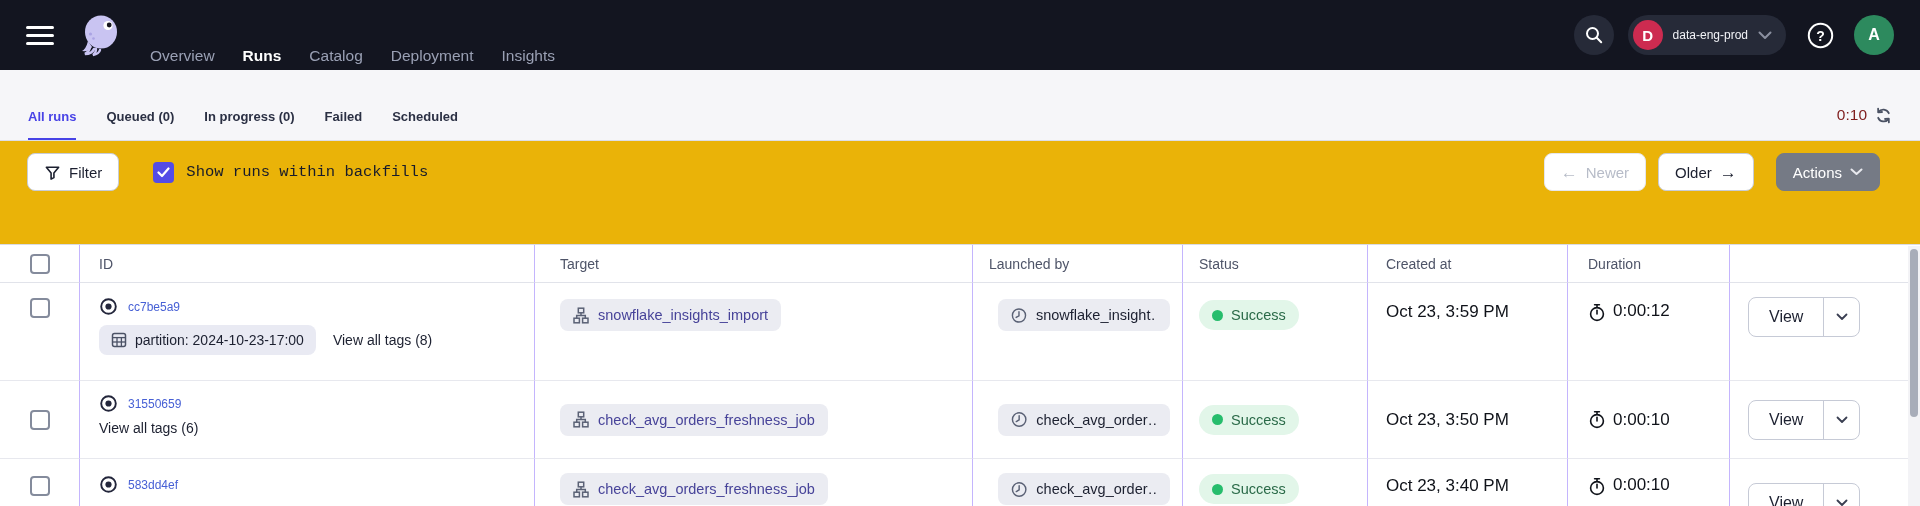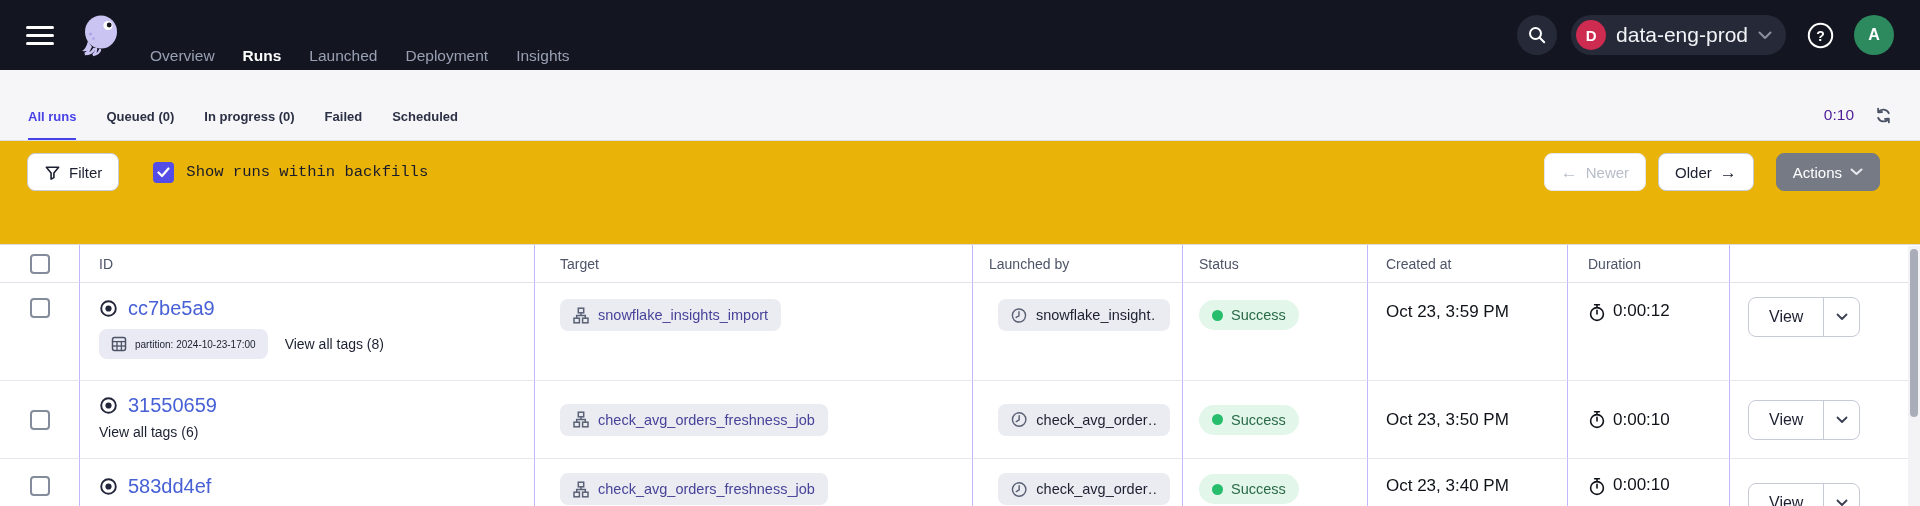--- a/index.html
+++ b/index.html
@@ -14,35 +14,35 @@
   .navlinks { display:flex; align-items:center; gap:28px; margin-left:28px; }
   .navlink { font-size:15.5px; color:#9aa0b4; cursor:pointer;margin-top:41px; }
   .navlink.active { color:#ffffff; font-weight:700; }
   .nav-right { margin-left:auto; display:flex; align-items:center; gap:14px; }
   .icon-circle { width:40px; height:40px; border-radius:50%; background:#262a38;
     display:flex; align-items:center; justify-content:center; cursor:pointer; }
   .ws-pill { height:40px; background:#262a38; border-radius:20px; display:flex;
     align-items:center; gap:10px; padding:0 14px 0 5px; cursor:pointer; }
   .ws-badge { width:30px; height:30px; border-radius:50%; background:#cd2b50; color:#fff;
     font-size:15px; font-weight:700; display:flex; align-items:center; justify-content:center; }
-  .ws-name { color:#f2f3f7; font-size:21px; }
+  .ws-name { color:#f2f3f7; font-size:12px; }
   .help-circle { width:40px; height:40px; display:flex; align-items:center; justify-content:center; cursor:pointer; }
   .avatar { width:40px; height:40px; border-radius:50%; background:#2d8a5e; color:#fff;
     font-size:16px; font-weight:700; display:flex; align-items:center; justify-content:center; cursor:pointer; }
 
   
   .tabbar { height:71px; background:#f6f6f9; border-bottom:1px solid #dcdee6;
     display:flex; align-items:flex-end; padding:0 28px; }
   .tabs { display:flex; gap:30px; }
   .tab { font-size:13px; font-weight:700; color:#2b3044; padding-bottom:16px;
     position:relative; cursor:pointer; }
   .tab.active { color:#4843e6; }
   .tab.active::after { content:""; position:absolute; left:0; right:0; bottom:0; height:2px; background:#4843e6; }
-  .timer { margin-left:auto; display:flex; align-items:center; gap:21px; padding-bottom:16px;
-    color:#4c1d95; font-size:15.5px;text-align:center; }
+  .timer { margin-left:auto; display:flex; align-items:center; gap:8px; padding-bottom:16px;
+    color:#7f1d1d; font-size:15.5px;text-align:center; }
 
   
   .toolbar { height:103px; background:#eab308; display:flex; align-items:flex-start;
     padding:12px 40px 0 27px; }
   .btn { height:38px; display:inline-flex; align-items:center; gap:8px; background:#fff;
     border:1px solid #c8ccd6; border-radius:8px; padding:0 16px; font-size:15px;
     color:#1c2030; cursor:pointer; }
   .backfill { display:flex; align-items:center; gap:12px; margin-left:34px; height:38px;font-family:Liberation Mono, monospace; }
   .cb-checked { width:21px; height:21px; border-radius:4px; background:#544ce6;
     display:flex; align-items:center; justify-content:center; cursor:pointer; }
@@ -62,24 +62,24 @@
   .thead .cb-cell { justify-content:center; padding-left:0; }
   .cb { width:20px; height:20px; border:2px solid #848b9c; border-radius:4px; background:#fff; cursor:pointer; }
   .cb-cell { display:flex; justify-content:center; }
   .row1 { height:98px; }
   .row2 { height:78px; }
   .row3 { height:90px; }
   .row1 .cb-cell { padding-top:15px; }
   .row2 .cb-cell, .row3 .cb-cell { align-items:center; }
   .idcell { padding:14px 12px 0 19px; }
   .idline { display:flex; align-items:center; gap:10px; }
-  .runlink { font-size:20px; color:#4760d5; text-decoration:none; cursor:pointer; }
+  .runlink { font-size:12px; color:#4760d5; text-decoration:none; cursor:pointer; }
   .idline2 { margin-top:9px; display:flex; align-items:center; gap:17px; }
   .tagpill { height:30px; background:#e9eaf3; border-radius:8px; display:inline-flex;
-    align-items:center; gap:8px; padding:0 12px; font-size:10px; color:#1c2030; }
+    align-items:center; gap:8px; padding:0 12px; font-size:14px; color:#1c2030; }
   .viewtags { font-size:14px; color:#1c2030; cursor:pointer; }
   .row2 .idcell { padding-top:13px; }
   .row3 .idcell { padding-top:16px; }
   .pillcell { padding:16px 12px 0 25px; }
   .row2 .pillcell, .row3 .pillcell { display:flex; align-items:center; padding-top:0; }
   .graypill { height:32px; background:#ebecf2; border-radius:8px; display:inline-flex;
     align-items:center; gap:9px; padding:0 13px; font-size:14.5px; max-width:100%; cursor:pointer; }
   .graypill .ptxt { white-space:nowrap; overflow:hidden; }
   .target-txt { color:#474399; }
   .launch-txt { color:#1c2030; }
@@ -124,21 +124,21 @@
     <path d="M12 34 q-1 5 -5 7 q7 0 9 -5" fill="none" stroke="#c9c4f2" stroke-width="2.6" stroke-linecap="round"></path>
     <path d="M18 36 q0 4 -3 6 q6 -1 7 -5" fill="none" stroke="#c9c4f2" stroke-width="2.4" stroke-linecap="round"></path>
     <circle cx="30" cy="12.5" r="4.6" fill="#ffffff"></circle>
     <circle cx="31.2" cy="12" r="2.4" fill="#15151f"></circle>
     <circle cx="12.5" cy="21" r="1.6" fill="#aba4e4"></circle>
     <circle cx="15.5" cy="25.5" r="1.3" fill="#aba4e4"></circle>
   </svg>
   <div class="navlinks">
     <span class="navlink">Overview</span>
     <span class="navlink active">Runs</span>
-    <span class="navlink">Launched</span>
+    <span class="navlink">Catalog</span>
     <span class="navlink">Deployment</span>
     <span class="navlink">Insights</span>
   </div>
   <div class="nav-right">
     <div class="icon-circle">
       <svg width="20" height="20" viewBox="0 0 20 20">
         <circle cx="8.5" cy="8.5" r="5.5" fill="none" stroke="#fff" stroke-width="2"></circle>
         <line x1="12.8" y1="12.8" x2="17.2" y2="17.2" stroke="#fff" stroke-width="2" stroke-linecap="round"></line>
       </svg>
     </div>

